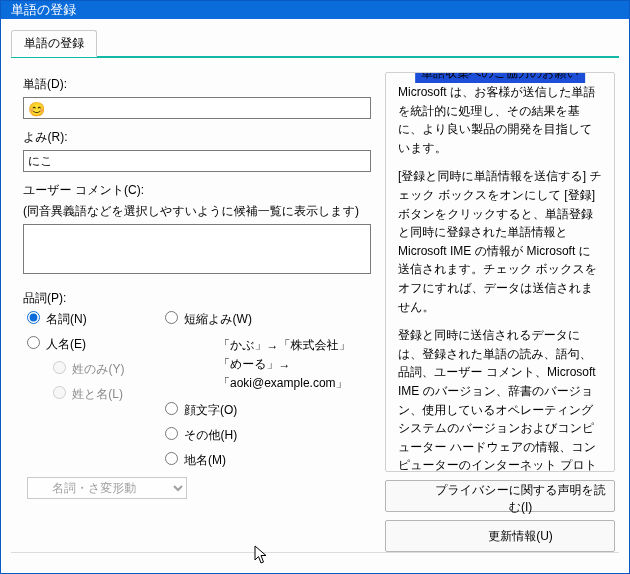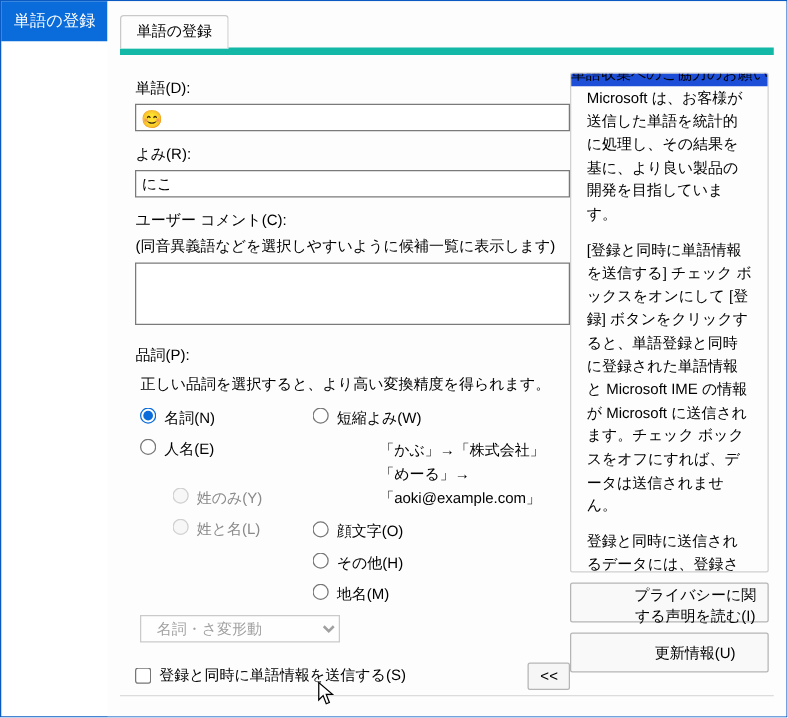--- a/index.html
+++ b/index.html
@@ -12,21 +12,21 @@
     width: 630px;
     height: 574px;
     overflow: hidden;
     position: relative;
   }
   .window {
     width: 630px;
     height: 574px;
     border: 1px solid #0a5ac2;
     display: flex;
-    flex-direction: row;
+    flex-direction: column;
   }
   .titlebar {
     background: #0a6cda;
     color: #fff;
     height: 32px;
     display: flex;
     align-items: center;
     padding: 0 10px;
     font-size: 13px;
   }
@@ -47,23 +47,24 @@
     border: 1px solid #c9c9c9;
     border-bottom: 1px solid #fdfdfd;
     background: #fdfdfd;
     padding: 4px 12px;
     border-radius: 3px 3px 0 0;
     font-size: 12px;
     position: relative;
     top: 1px;
   }
   .tabpanel {
-    border-top: 6px solid #14b8a6;
+    border-top: 2px solid #14b8a6;
     flex: 1;
     display: flex;
+    gap: 14px;
     padding-top: 14px;
   }
   .leftcol {
     width: 360px;
     display: flex;
     flex-direction: column;
     padding-left: 12px;
   }
   .rightcol {
     flex: 1;
@@ -108,34 +109,33 @@
     align-items: flex-start;
     gap: 6px;
   }
   .radio input { margin: 0; accent-color: #0a6cda; }
   .radio.disabled { color: #8a8a8a; }
   .subradios {
     margin-left: 26px;
     display: flex;
     flex-direction: column;
     gap: 8px;
-    margin-top: 14px;
   }
   .example-lines {
     font-size: 12px;
     line-height: 1.6;
     padding-left: 6px;
     margin-left: 47px;
   }
   .select {
     width: 160px;
     height: 22px;
     border: 1px solid #b5b5b5;
     color: #7a7a7a;
-    padding: 1px 8px;
+    padding: 1px 20px;
     font: inherit;
     background: #fff;
   }
   .sendrow {
     display: flex;
     align-items: center;
     justify-content: space-between;
     margin: 16px 0 4px 0;
   }
   .checkbox {
@@ -222,21 +222,20 @@
 
         <div class="field-label" style="margin-top:10px">よみ(R):</div>
         <input class="text-input" value="にこ" style="">
 
         <div class="field-label" style="margin-top:10px">ユーザー コメント(C):</div>
         <div>(同音異義語などを選択しやすいように候補一覧に表示します)</div>
         <textarea class="text-area" style="margin-top: 4px;"></textarea>
 
         <div class="hinshi-block">
           <div class="field-label">品詞(P):</div>
-          <div class="hinshi-hint">正しい品詞を選択すると、より高い変換精度を得られます。</div>
 
           <div class="radio-grid">
 
             <label class="radio">
               <input type="radio" name="h" checked="" style="">
               <span>名詞(N)</span>
             </label>
             <label class="radio">
               <input type="radio" name="h" style="">
               <span>短縮よみ(W)</span>
@@ -276,27 +275,20 @@
             <label class="radio">
               <input type="radio" name="h" style="">
               <span>地名(M)</span>
             </label>
             <select class="select" disabled="">
               <option>名詞・さ変形動</option>
             </select>
           </div>
         </div>
 
-        <div class="sendrow">
-          <label class="checkbox">
-            <input type="checkbox" style="">
-            <span>登録と同時に単語情報を送信する(S)</span>
-          </label>
-          <button class="smallbtn">&lt;&lt;</button>
-        </div>
       </div>
 
       <div class="rightcol">
         <div class="groupbox">
           <div class="groupbox-title">単語収集へのご協力のお願い</div>
           <p>Microsoft は、お客様が送信した単語を統計的に処理し、その結果を基に、より良い製品の開発を目指しています。</p>
           <p>[登録と同時に単語情報を送信する] チェック ボックスをオンにして [登録] ボタンをクリックすると、単語登録と同時に登録された単語情報と Microsoft IME の情報が Microsoft に送信されます。チェック ボックスをオフにすれば、データは送信されません。</p>
           <p>登録と同時に送信されるデータには、登録された単語の読み、語句、品詞、ユーザー コメント、Microsoft IME のバージョン、辞書のバージョン、使用しているオペレーティング システムのバージョンおよびコンピューター ハードウェアの情報、コンピューターのインターネット プロトコル (IP) アドレスが含まれます。</p>
 
         </div>

